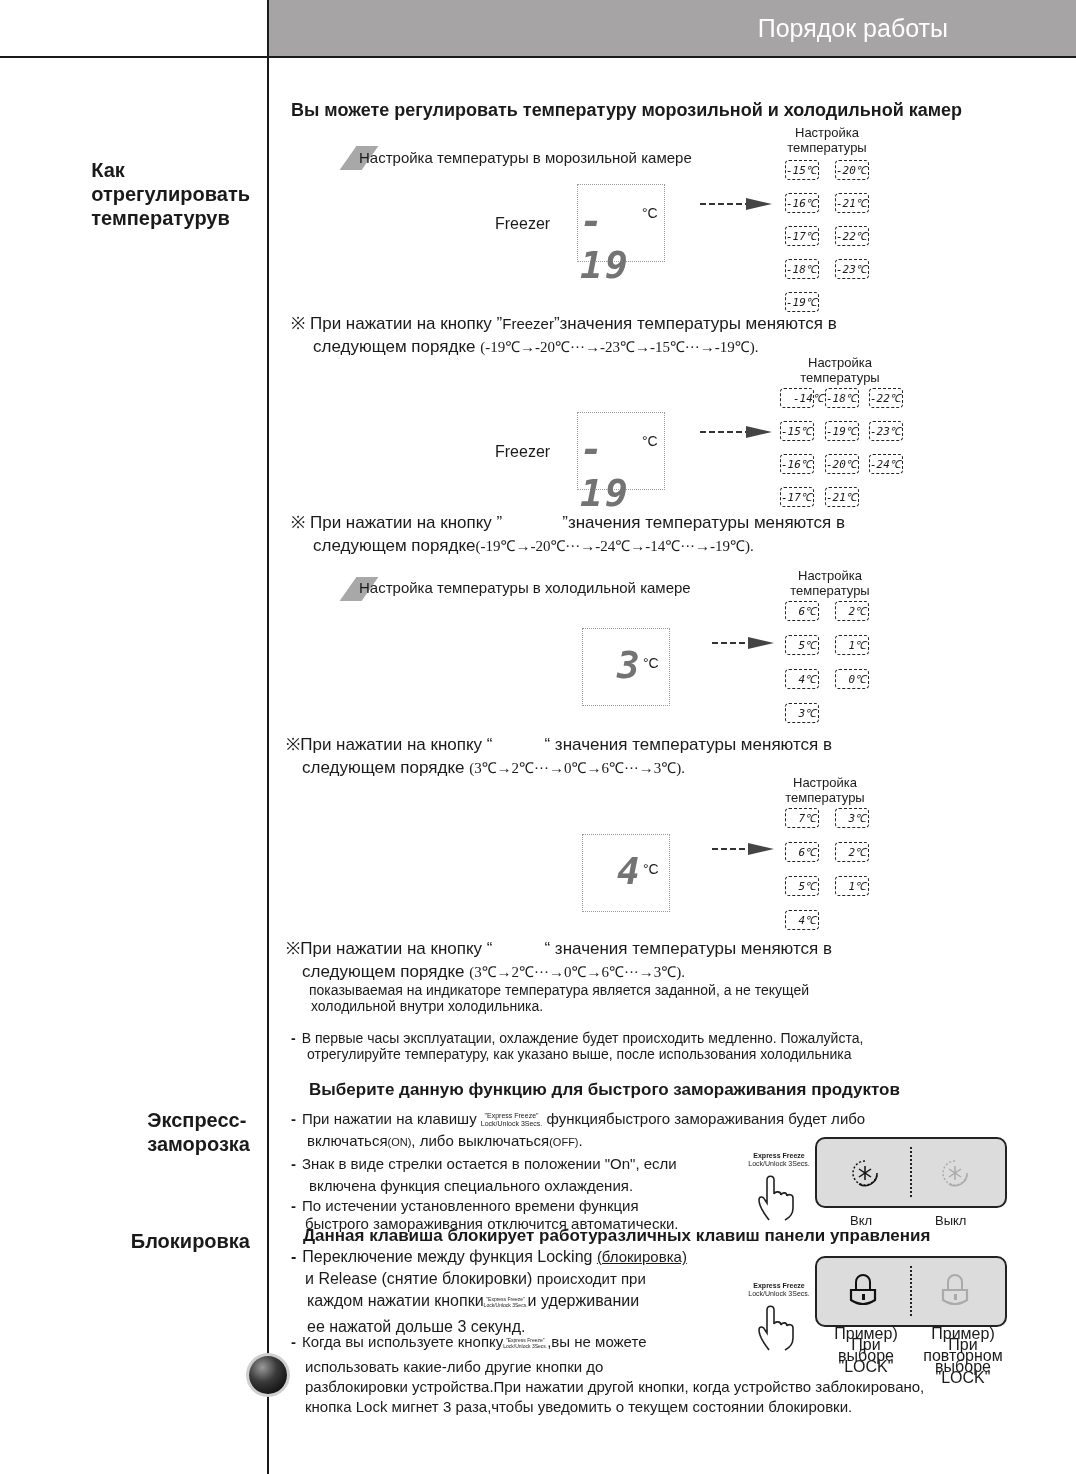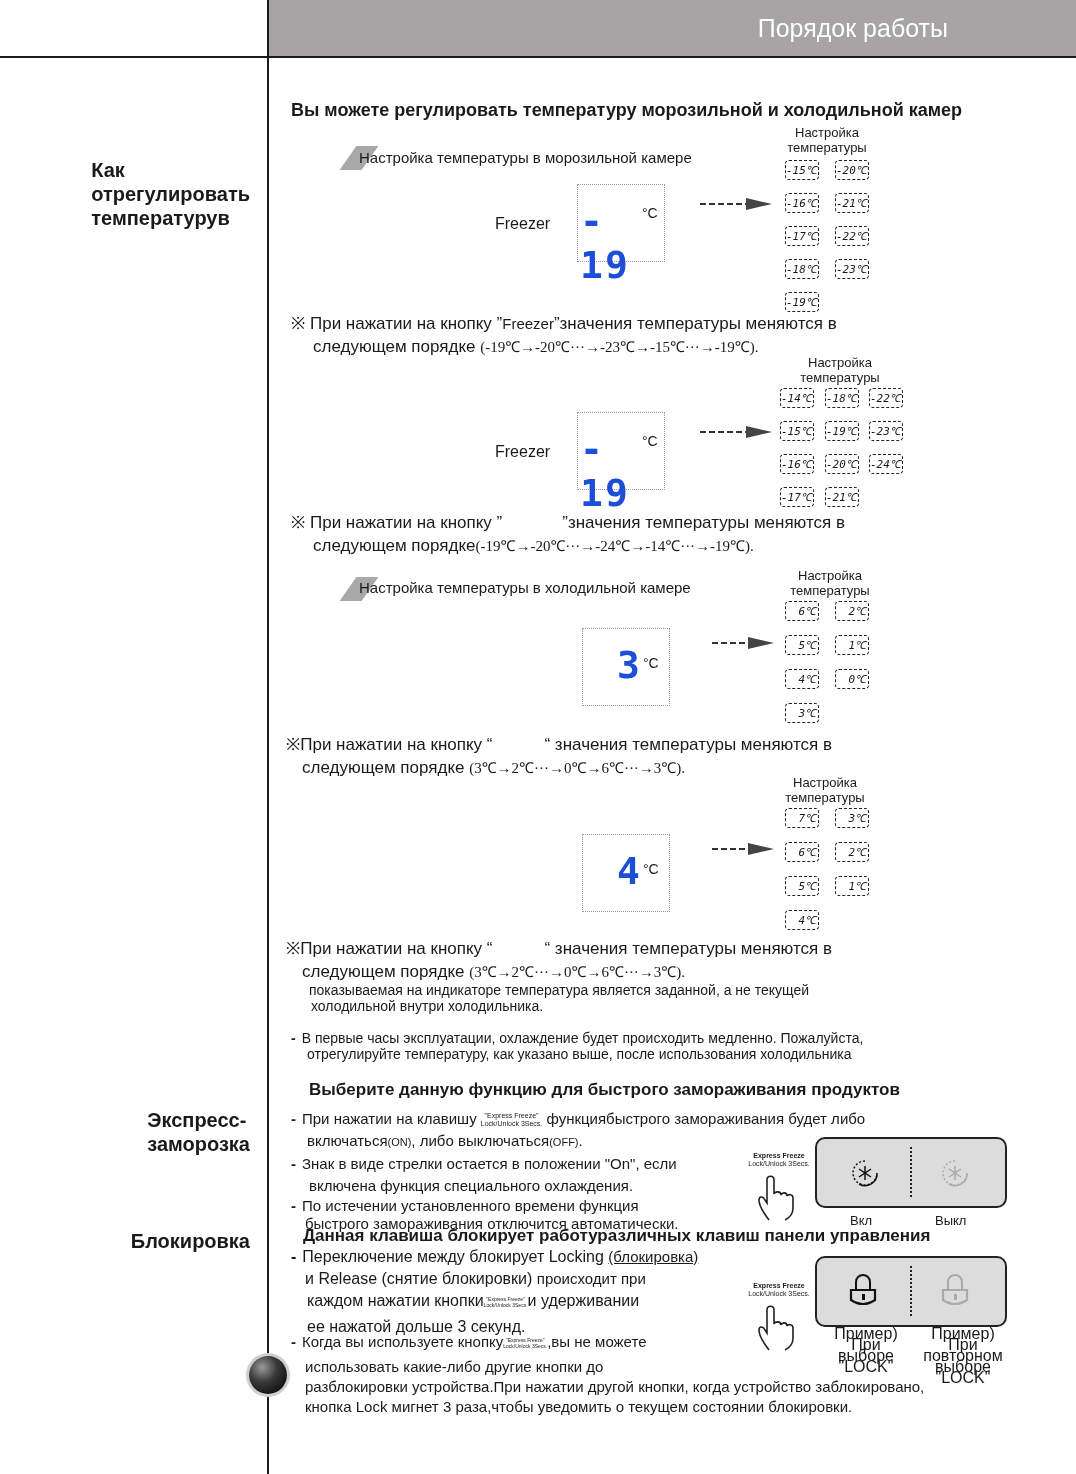--- a/index.html
+++ b/index.html
@@ -9,21 +9,21 @@
   .header-bar { left:268px; top:0; width:808px; height:56px; background:#a6a4a5; }
   .header-title { right:128px; top:14px; font-size:25px; color:#ffffff; letter-spacing:0px; }
   .hrule { left:0; top:56px; width:1076px; height:2px; background:#1a1a1a; }
   .vrule { left:267px; top:0; width:2px; height:1474px; background:#1a1a1a; }
   .side-title { right:826px; font-weight:bold; font-size:20px; line-height:24px; }
   .main-heading { left:291px; top:100px; font-weight:bold; font-size:18px; }
   .sub-heading { font-size:15px; }
   .slash { width:22px; height:24px; background:#a8a8a8; transform:skewX(-35deg); }
   .freezer-label { font-size:16px; }
   .lcd-box { width:86px; height:76px; border:1px dotted #9a9a9a; }
-  .lcd-text { position:absolute; font-family:"DejaVu Sans Mono", monospace; font-weight:bold; color:#1d4ed8; font-size:38px; letter-spacing:2px; }
+  .lcd-text { position:absolute; font-family:"DejaVu Sans Mono", monospace; font-style:italic; font-weight:bold; color:#737373; font-size:38px; letter-spacing:2px; }
   .lcd-unit { position:absolute; font-size:14px; }
   .arrow { width:72px; height:14px; }
   .opt-caption { font-size:13px; text-align:center; line-height:15px; }
   .opt { width:34px; height:20px; border:1px dashed #222; border-radius:4px; font-family:"DejaVu Sans Mono", monospace; font-style:italic; font-size:11px; text-align:right; line-height:20px; padding-right:2px; box-sizing:border-box; }
   .note { font-size:17px; line-height:23px; }
   .seq { font-family:"Liberation Serif", serif; font-size:15px; }
   .bullet-text { font-size:14px; line-height:16px; }
   .bold-line { font-weight:bold; font-size:17px; }
   .body14 { font-size:15px; line-height:22px; }
   .panel { border:2px solid #222; border-radius:10px; background:#dcdcdc; }
@@ -88,21 +88,21 @@
 </div>
 <svg class="abs arrow" style="left:700px;top:425px;" viewBox="0 0 72 14">
   <line x1="0" y1="7" x2="48" y2="7" stroke="#333" stroke-width="2" stroke-dasharray="6,3"></line>
   <polygon points="46,1 72,7 46,13" fill="#444"></polygon>
 </svg>
 <div class="abs opt-caption" style="left:795px;top:355px;width:90px;">
   <div>Настройка</div>
   <div>температуры</div>
 </div>
 <div class="abs" style="left:780px;top:388px;width:130px;">
-  <div class="abs opt" style="left:0;top:0;">-14℃</div>
+  <div class="abs opt" style="left:0;top:0;padding-left:12px;">-14℃</div>
   <div class="abs opt" style="left:45px;top:0;">-18℃</div>
   <div class="abs opt" style="left:89px;top:0;">-22℃</div>
   <div class="abs opt" style="left:0;top:33px;">-15℃</div>
   <div class="abs opt" style="left:45px;top:33px;">-19℃</div>
   <div class="abs opt" style="left:89px;top:33px;">-23℃</div>
   <div class="abs opt" style="left:0;top:66px;">-16℃</div>
   <div class="abs opt" style="left:45px;top:66px;">-20℃</div>
   <div class="abs opt" style="left:89px;top:66px;">-24℃</div>
   <div class="abs opt" style="left:0;top:99px;">-17℃</div>
   <div class="abs opt" style="left:45px;top:99px;">-21℃</div>
@@ -223,21 +223,21 @@
       </g>
   </svg>
 </div>
 <div class="abs" style="left:850px;top:1213px;font-size:13px;">Вкл</div>
 <div class="abs" style="left:935px;top:1213px;font-size:13px;">Выкл</div>
 
 <div class="abs side-title" style="top:1229px;">Блокировка</div>
 <div class="abs bold-line" style="left:303px;top:1226px;">Данная клавиша блокирует работуразличных клавиш панели управления</div>
 
 <div class="abs" style="left:291px;top:1246px;white-space:nowrap;font-size:16px;line-height:22px;">
-  <div><span style="font-weight:bold;margin-right:6px;">-</span><span>Переключение между блокирует Locking</span> <span style="font-size:15px;text-decoration:underline;">(блокировка)</span></div>
+  <div><span style="font-weight:bold;margin-right:6px;">-</span><span>Переключение между функция Locking</span> <span style="font-size:15px;text-decoration:underline;">(блокировка)</span></div>
   <div style="margin-left:14px;"><span>и Release (снятие блокировки)</span> <span style="font-size:15px;">происходит при</span></div>
   <div style="margin-left:16px;"><span>каждом нажатии кнопки</span><span class="ef-label" style="display:inline-block;vertical-align:middle;text-align:center;font-size:5px;line-height:6px;"><span>"Express Freeze"</span><br><span>Lock/Unlock 3Secs.</span></span><span>и удерживании</span></div>
   <div style="margin-left:16px;margin-top:4px;">ее нажатой дольше 3  секунд.</div>
 </div>
 <div class="abs" style="left:291px;top:1332px;white-space:nowrap;font-size:15px;line-height:20px;">
   <div><span style="font-weight:bold;margin-right:6px;">-</span><span>Когда вы используете кнопку</span><span class="ef-label" style="display:inline-block;vertical-align:middle;text-align:center;font-size:5px;line-height:6px;"><span>"Express Freeze"</span><br><span>Lock/Unlock 3Secs.</span></span><span>,вы не можете</span></div>
   <div style="margin-left:14px;margin-top:5px;">использовать какие-либо другие кнопки до</div>
   <div style="margin-left:14px;">разблокировки устройства.При нажатии другой кнопки, когда устройство  заблокировано,</div>
   <div style="margin-left:14px;">кнопка Lock мигнет 3  раза,чтобы уведомить о текущем состоянии блокировки.</div>
 </div>

